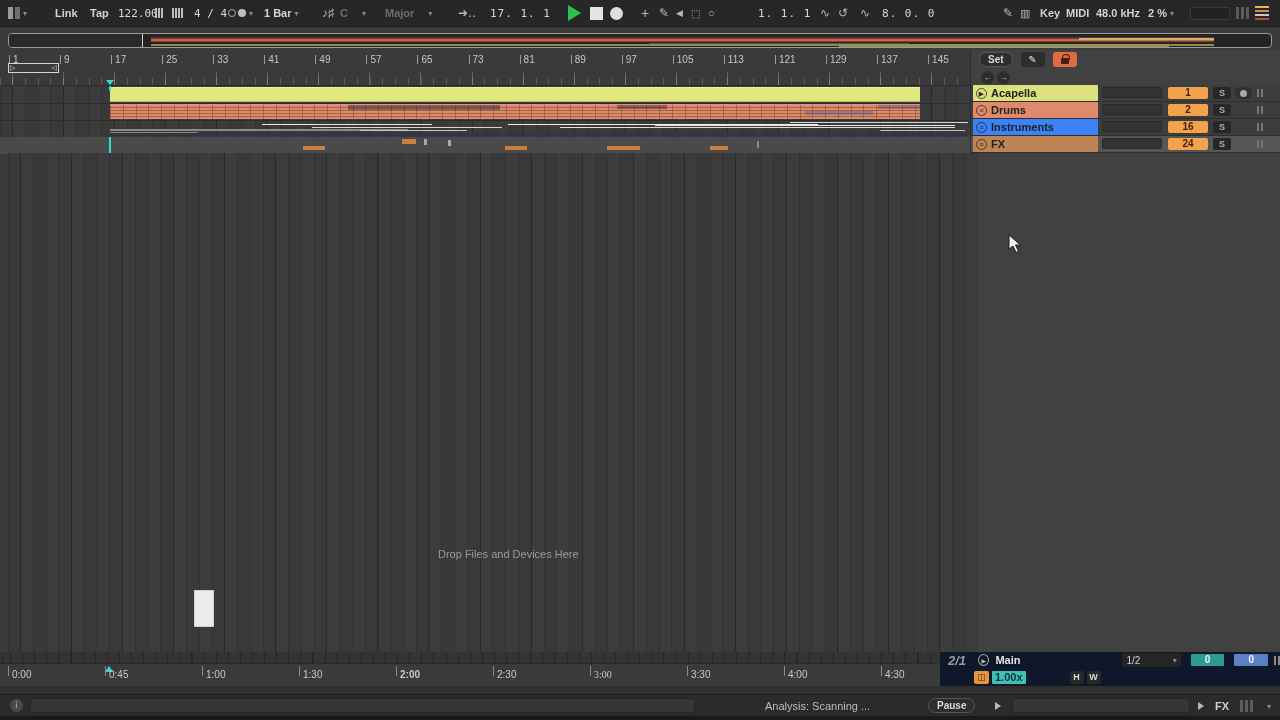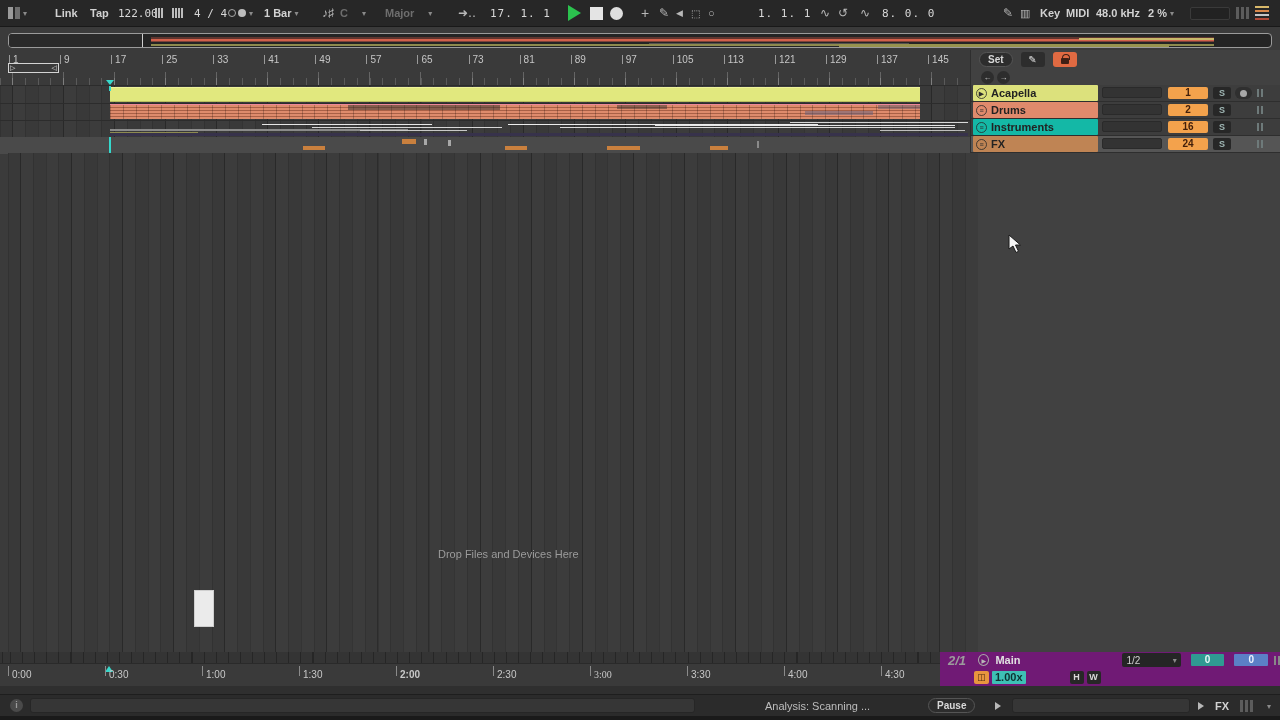--- a/index.html
+++ b/index.html
@@ -114,21 +114,21 @@
      border-bottom:1px solid #2a2a2a;
      background-image:repeating-linear-gradient(90deg, rgba(0,0,0,0.28) 0 1px, transparent 1px 12.1px);
      background-position-x:10px; }
   #time-ruler { position:absolute; left:0; top:664px; width:940px; height:22px; background:#3a3a3a; }
   .time-label { position:absolute; top:5px; font-size:10px; color:#c8c8c8; }
   .time-label::before { content:""; position:absolute; left:-4px; top:-3px; width:1px; height:10px; background:#8a8a8a; }
   #time-playmark { position:absolute; left:105px; top:2px; width:0; height:0;
                 border-left:4px solid transparent; border-right:4px solid transparent; border-bottom:6px solid #38d8cb; }
 
   
-  #bottom-right { position:absolute; left:940px; top:652px; width:340px; height:34px; background:#701a75; }
+  #bottom-right { position:absolute; left:940px; top:652px; width:340px; height:34px; background:#0f172a; }
   #br-row1 { position:absolute; left:0; top:0; width:340px; height:16px; display:flex; align-items:center; }
   #br-row2 { position:absolute; left:0; top:17px; width:340px; height:16px; display:flex; align-items:center; }
   .ratio { color:#9c9c9c; font-weight:bold; font-size:13px; font-style:italic; }
   .playcirc { width:12px; height:12px; border:1px solid #a8a8a8; border-radius:50%; color:#b8b8b8;
               font-size:6px; display:flex; align-items:center; justify-content:center; }
   .selbox { width:62px; height:14px; background:#252525; border-radius:2px; color:#d0d0d0; font-size:10px;
             display:flex; align-items:center; padding:0 4px; justify-content:space-between; }
   .valteal { width:36px; height:12px; background:#2f9a92; color:#eafaf8; font-size:10px; font-weight:bold;
              text-align:center; line-height:12px; border-radius:1px; }
   .valblue { width:36px; height:12px; background:#5b80c6; color:#eef2fc; font-size:10px; font-weight:bold;
@@ -376,21 +376,21 @@
           </div>
           <div class="tinset"></div>
           <div class="tnum">2</div>
           <div class="tsolo">S</div>
           <div class="tmeter">
             <i></i>
             <i></i>
           </div>
         </div>
         <div class="thead-row">
-          <div class="tname" style="background:#14b8a6">
+          <div class="tname" style="background:#3b82f6">
             <span class="ticon">≡</span>
             <span class="tlabel">Instruments</span>
           </div>
           <div class="tinset"></div>
           <div class="tnum">16</div>
           <div class="tsolo">S</div>
           <div class="tmeter">
             <i></i>
             <i></i>
           </div>
@@ -452,21 +452,21 @@
 
   <div id="empty-area" class="grid-bg">
     <div id="drop-hint">Drop Files and Devices Here</div>
     <div id="white-rect"></div>
   </div>
 
   <div id="beatstrip"></div>
   <div id="time-ruler">
     <div id="time-playmark"></div>
   <span class="time-label" style="left: 12px;">0:00</span>
-      <span class="time-label" style="left: 109px;">0:30</span>
+      <span class="time-label" style="left: 109px;">0:45</span>
       <span class="time-label" style="left: 206px;">1:00</span>
       <span class="time-label" style="left: 303px;">1:30</span>
       <span class="time-label" style="left: 400px; font-weight: bold;">2:00</span>
       <span class="time-label" style="left: 497px;">2:30</span>
       <span class="time-label" style="left: 594px; font-family: Liberation Serif, serif;">3:00</span>
       <span class="time-label" style="left: 691px;">3:30</span>
       <span class="time-label" style="left: 788px;">4:00</span>
       <span class="time-label" style="left: 885px;">4:30</span>
     </div>
 

